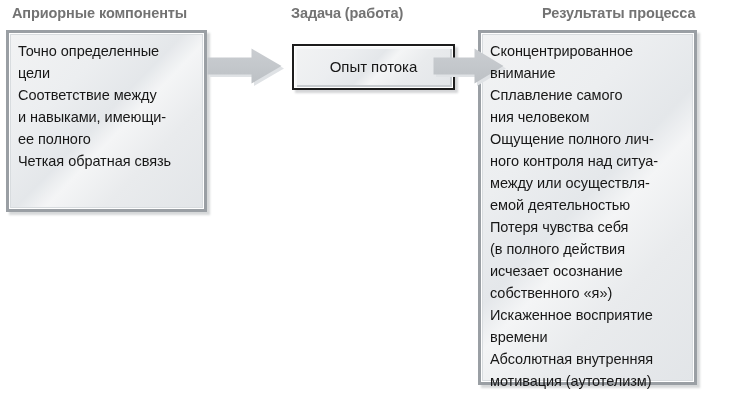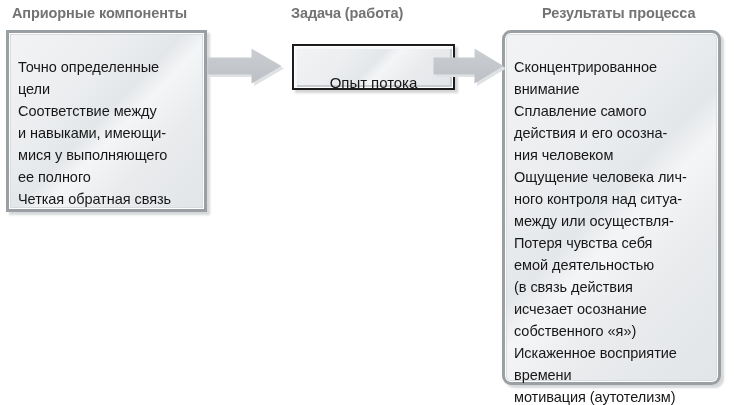--- a/index.html
+++ b/index.html
@@ -62,31 +62,30 @@
     box-shadow:
       inset 0 0 0 1px #ffffff,
       inset 1px 1px 0 2px #f6f7f8,
       inset -1px -1px 0 2px #c9cdd1,
       3px 3px 2px rgba(120,125,130,0.32);
   }
 
   
   #box-antecedent { left: 6px;   top: 30px;  width: 201px; height: 182px; }
   #box-task       { left: 292px; top: 44px;  width: 163px; height: 46px;  }
-  #box-results    { left: 502px; top: 30px;  width: 219px; height: 355px; border-radius: 9px; }
+  #box-results    { left: 478px; top: 30px;  width: 219px; height: 355px; }
 
   
   .panel-text, .center-text {
     position: relative;
     z-index: 2;
     font-size: 14.5px;
     line-height: 22px;
     color: #171717;
     letter-spacing: -0.05px;
-    margin-top: 16px;
   }
   .panel-text {
     padding: 7px 6px 0 9px;
   }
   .panel-text .line {
     white-space: nowrap;
   }
   .center-text {
     text-align: center;
     padding-top: 11px;
@@ -108,21 +107,20 @@
 <div id="canvas">
 
   <div class="col-heading" id="heading-antecedent">Априорные компоненты</div>
 
   <div class="box panel" id="box-antecedent">
     <div class="panel-text">
       <div class="line">Точно определенные</div>
       <div class="line">цели</div>
       <div class="line">Соответствие между</div>
       <div class="line">и навыками, имеющи-</div>
-      <div class="line">мися у выполняющего</div>
       <div class="line">ее полного</div>
       <div class="line">Четкая обратная связь</div>
     </div>
   </div>
 
   <div class="arrow" id="arrow-1">
     <svg width="80" height="42" viewBox="0 0 80 42" xmlns="http://www.w3.org/2000/svg">
       <defs>
         <linearGradient id="ag1" x1="0" y1="0" x2="0" y2="1">
           <stop offset="0%" stop-color="#cacdd1"></stop>
@@ -159,29 +157,29 @@
     </svg>
   </div>
 
   <div class="col-heading" id="heading-results">Результаты процесса</div>
 
   <div class="box panel" id="box-results">
     <div class="panel-text">
       <div class="line">Сконцентрированное</div>
       <div class="line">внимание</div>
       <div class="line">Сплавление самого</div>
-      <div class="line">действия и его осозна-</div>
       <div class="line">ния человеком</div>
-      <div class="line">Ощущение человека лич-</div>
+      <div class="line">Ощущение полного лич-</div>
       <div class="line">ного контроля над ситуа-</div>
       <div class="line">между или осуществля-</div>
+      <div class="line">емой деятельностью</div>
       <div class="line">Потеря чувства себя</div>
-      <div class="line">емой деятельностью</div>
-      <div class="line">(в связь действия</div>
+      <div class="line">(в полного действия</div>
       <div class="line">исчезает осознание</div>
       <div class="line">собственного «я»)</div>
       <div class="line">Искаженное восприятие</div>
       <div class="line">времени</div>
+      <div class="line">Абсолютная внутренняя</div>
       <div class="line">мотивация (аутотелизм)</div>
     </div>
   </div>
 
 </div>
 
 </body></html>

